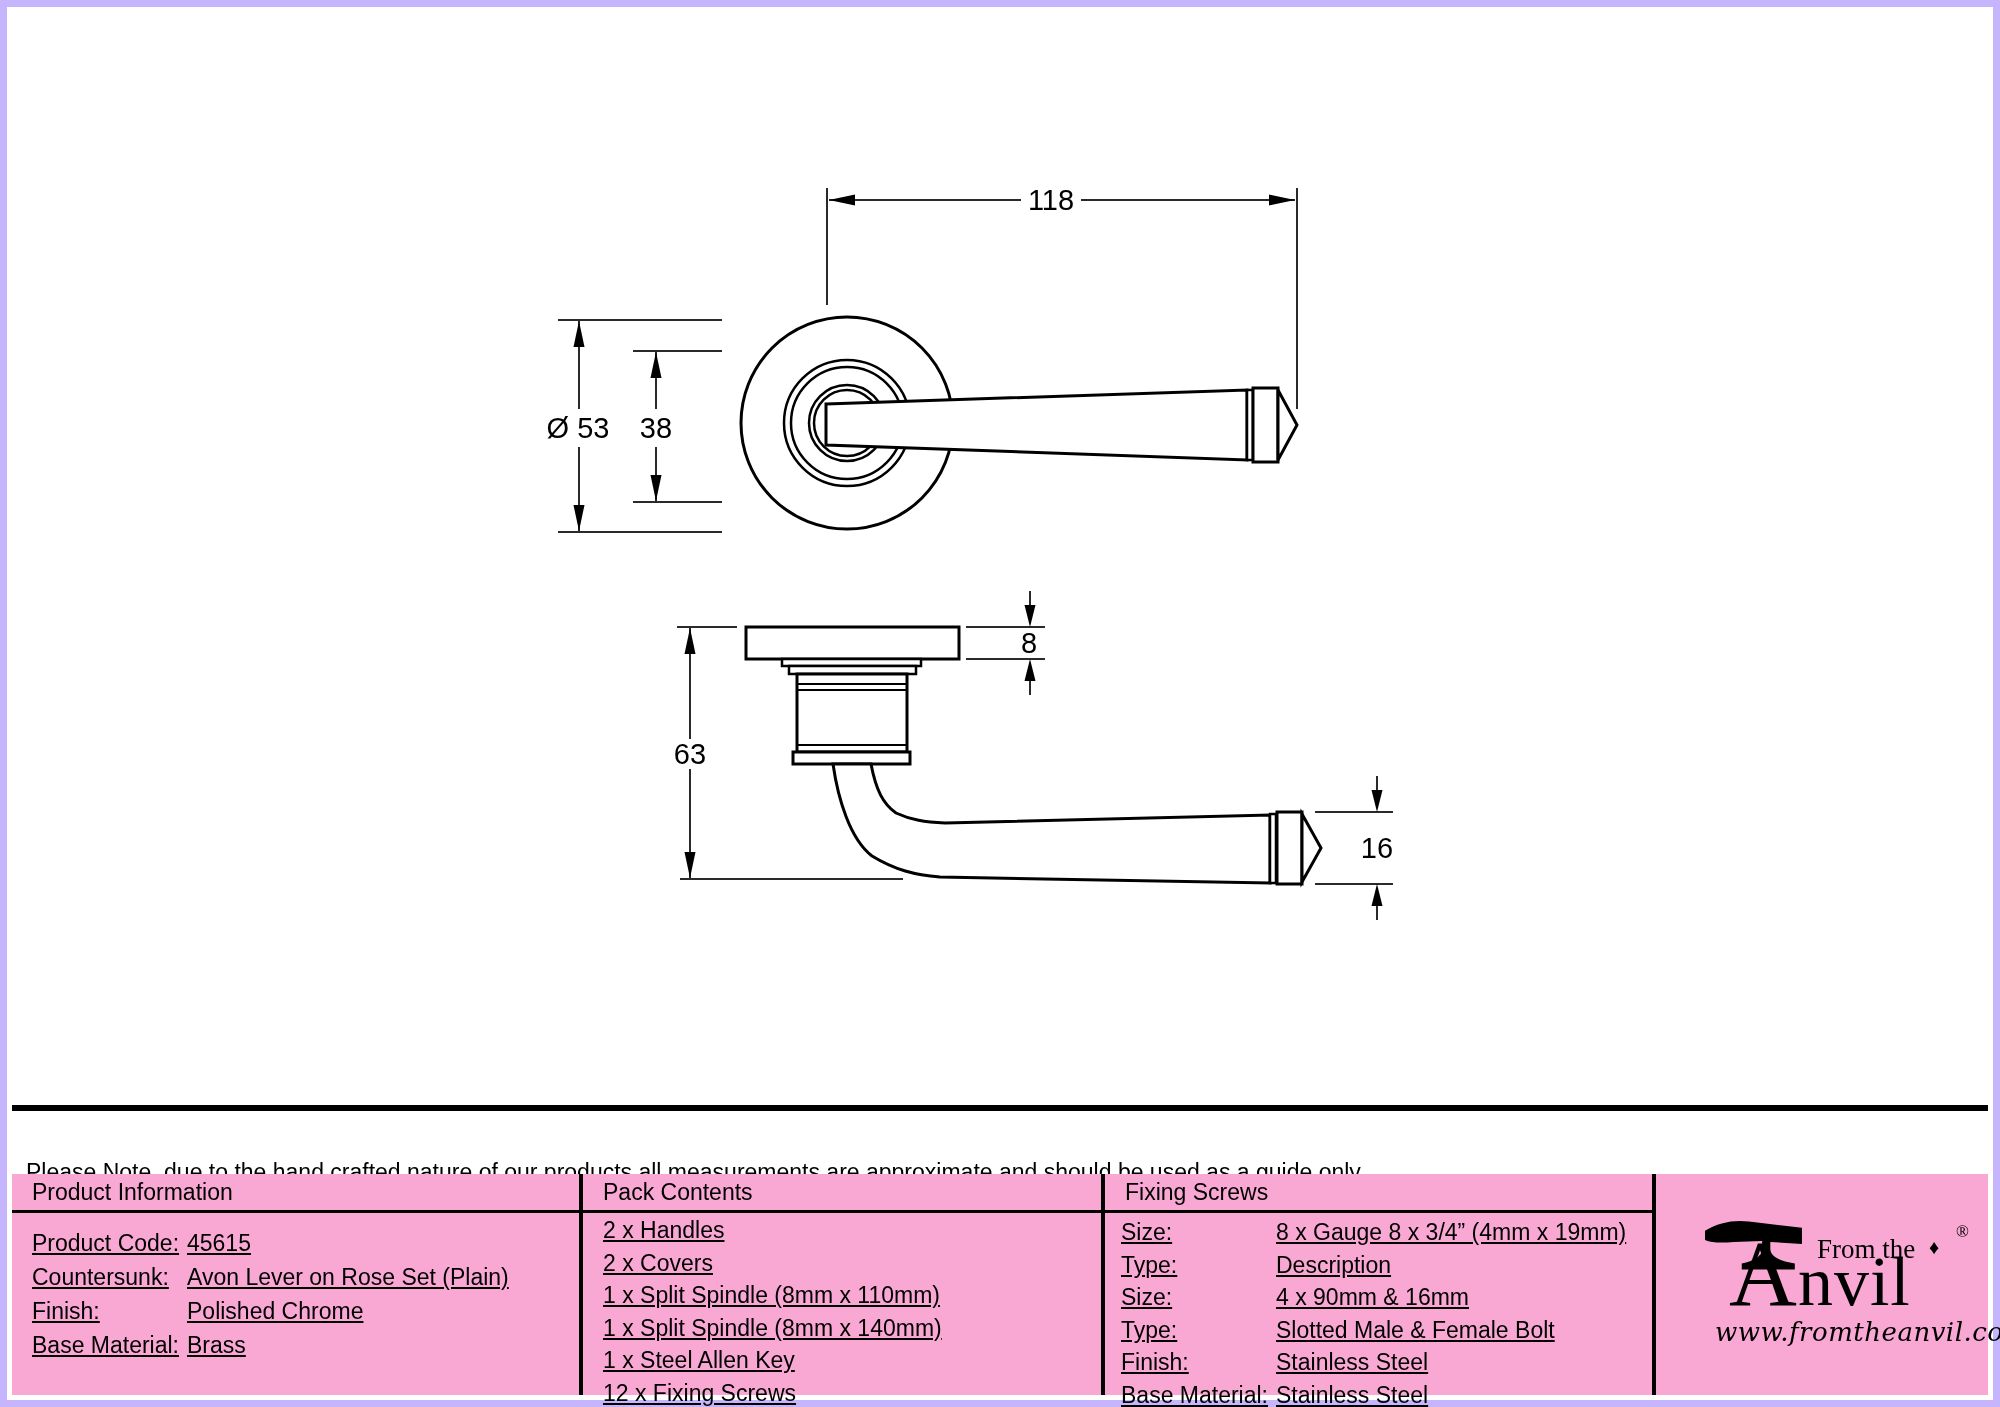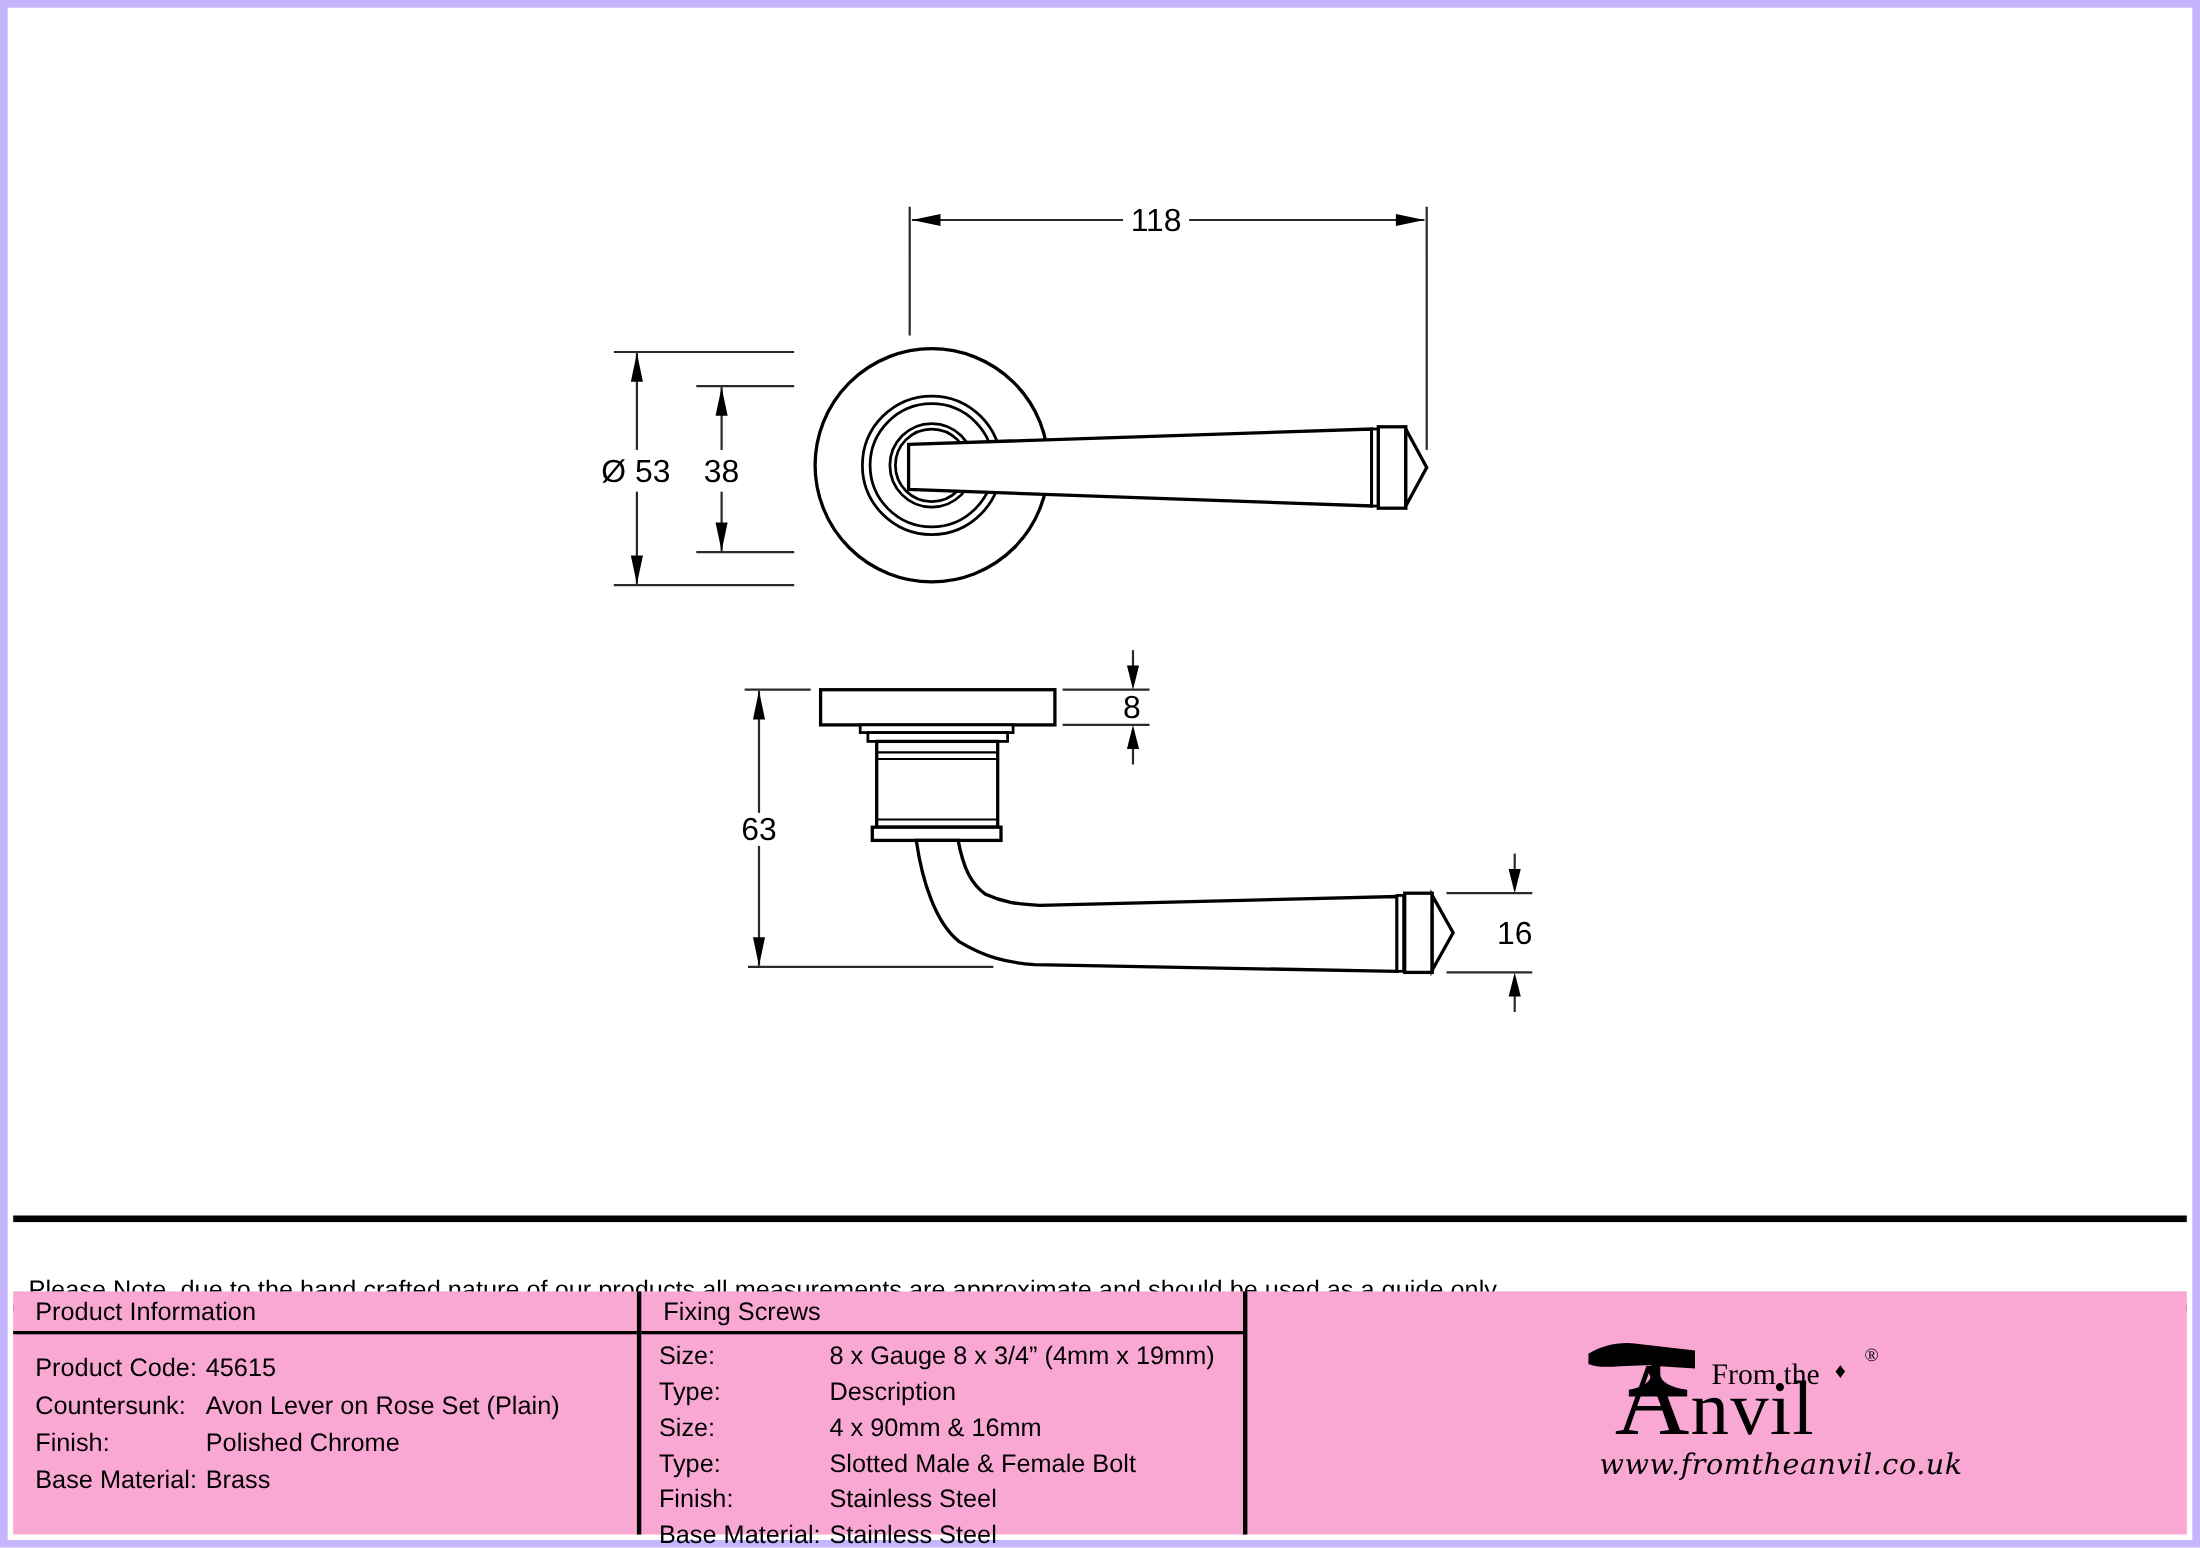--- a/index.html
+++ b/index.html
@@ -13,21 +13,21 @@
     padding-left:14px;font-size:23px;background:#fff;}
 
   
   .tbl{position:absolute;left:5px;right:5px;top:1167px;bottom:5px;display:flex;box-sizing:border-box;background:#f9a8d4;}
   .col{position:relative;box-sizing:border-box;}
   .col-1{width:567px;}
   .col-2{width:522px;border-left:4px solid #000;}
   .col-3{width:551px;border-left:4px solid #000;}
   .col-4{flex:1;border-left:4px solid #000;display:flex;align-items:center;justify-content:center;}
   .hdr{height:39px;box-sizing:border-box;border-bottom:3px solid #000;font-size:23px;display:flex;align-items:center;padding-left:20px;}
-  .rows{padding-left:20px;}
+  .rows{padding-left:20px;text-decoration:underline;}
   .col-1 .rows{padding-top:13px;}
   .col-1 .row{height:34px;line-height:34px;display:flex;font-size:23px;}
   .col-1 .lbl{width:155px;}
   .col-2 .rows{padding-top:1px;}
   .col-2 .row{height:32.6px;line-height:32.6px;font-size:23px;}
   .col-3 .rows{padding-top:3px;padding-left:16px;}
   .col-3 .row{height:32.6px;line-height:32.6px;display:flex;font-size:23px;}
   .col-3 .lbl{width:155px;}
 
   
@@ -175,20 +175,31 @@
           <span class="lbl">Finish:</span>
           <span>Polished Chrome</span>
         </div>
         <div class="row">
           <span class="lbl">Base Material:</span>
           <span>Brass</span>
         </div>
       </div>
     </div>
 
+    <div class="col col-2">
+      <div class="hdr">Pack Contents</div>
+      <div class="rows">
+        <div class="row">2 x Handles</div>
+        <div class="row">2 x Covers</div>
+        <div class="row">1 x Split Spindle (8mm x 110mm)</div>
+        <div class="row">1 x Split Spindle (8mm x 140mm)</div>
+        <div class="row">1 x Steel Allen Key</div>
+        <div class="row">12 x Fixing Screws</div>
+      </div>
+    </div>
 
     <div class="col col-3">
       <div class="hdr">Fixing Screws</div>
       <div class="rows">
         <div class="row">
           <span class="lbl">Size:</span>
           <span>8 x Gauge 8 x 3/4” (4mm x 19mm)</span>
         </div>
         <div class="row">
           <span class="lbl">Type:</span>

